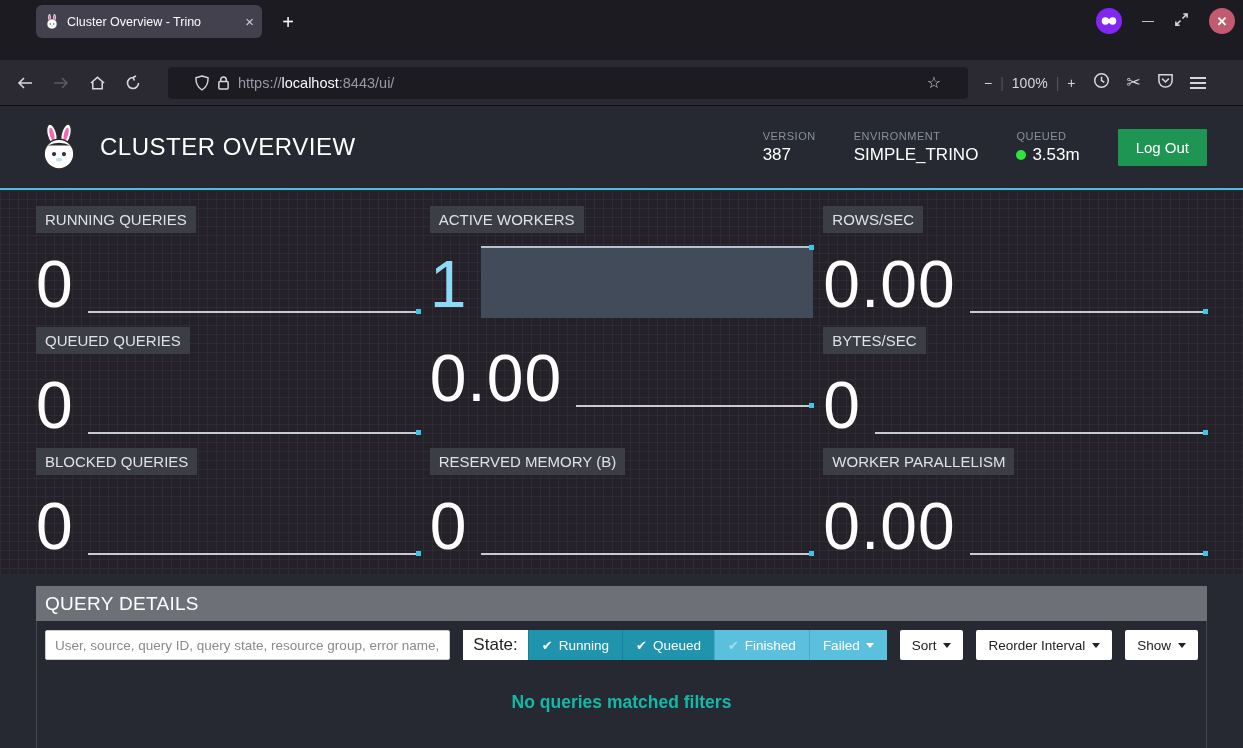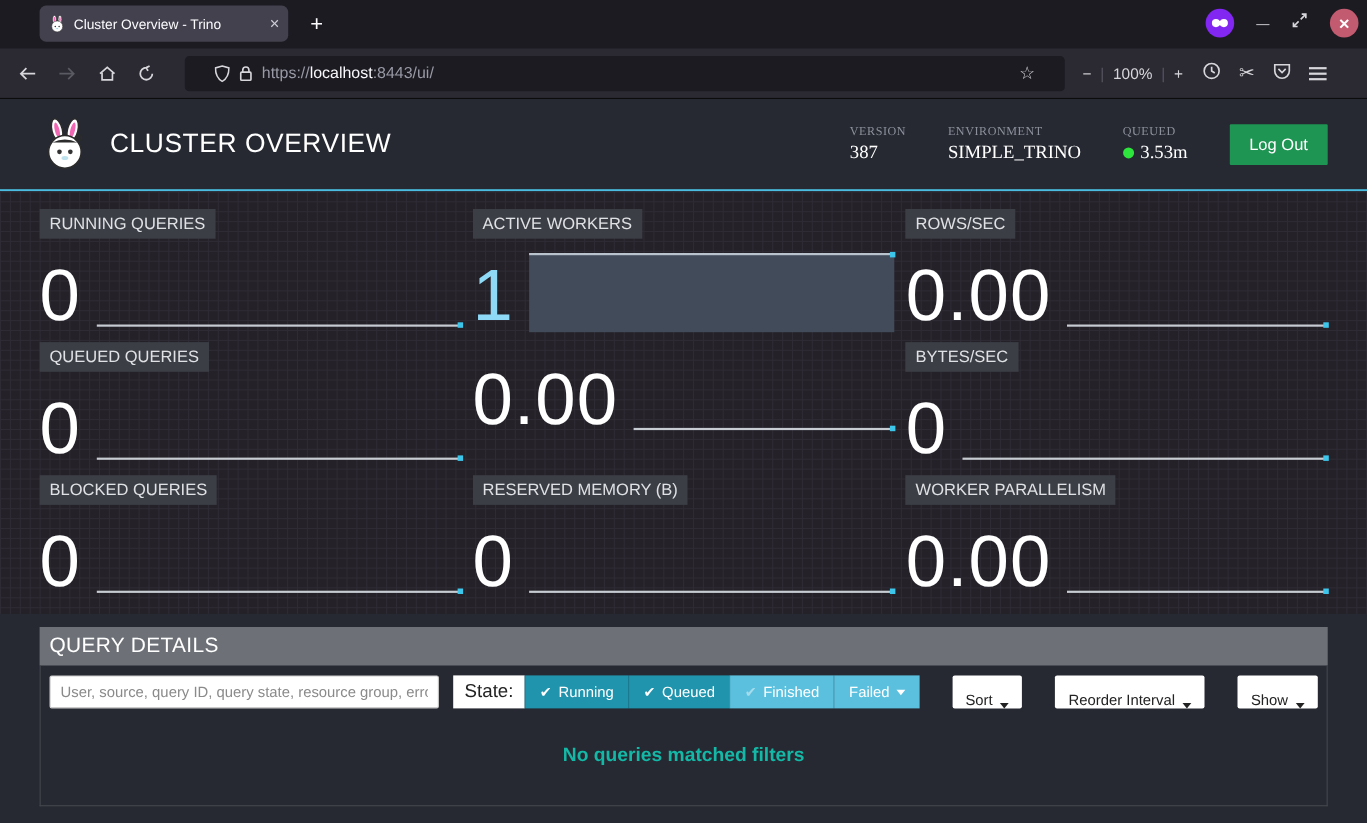--- a/index.html
+++ b/index.html
@@ -1,20 +1,20 @@
 <!DOCTYPE html>
 <html><head>
 <meta charset="utf-8">
 <style>
   * { margin:0; padding:0; box-sizing:border-box; }
   html,body { width:1243px; height:748px; overflow:hidden; }
   body { font-family:"Liberation Sans", sans-serif; background:#262932; }
 
   
-  .titlebar { height:44px; background:#1c1b22; display:flex; align-items:center; position:relative; }
+  .titlebar { height:60px; background:#1c1b22; display:flex; align-items:center; position:relative; }
   .tab { position:absolute; left:36px; top:5px; width:226px; height:33px; background:#42414d;
          border-radius:6px; display:flex; align-items:center; padding:0 8px; gap:7px; }
   .tab-title { color:#fbfbfe; font-size:12.5px; white-space:nowrap; overflow:hidden; flex:1; }
   .tab-close { color:#cfcfd8; font-size:15px; line-height:1; cursor:default; }
   .newtab { position:absolute; left:274px; top:8px; color:#fbfbfe; font-size:20px; width:28px; height:28px;
             display:flex; align-items:center; justify-content:center; }
   .win-controls { position:absolute; right:8px; top:0; height:42px; display:flex; align-items:center; gap:20px; }
   .pb-badge { width:26px; height:26px; border-radius:50%; background:#8226f2; display:flex; align-items:center; justify-content:center; }
   .win-min { color:#d7d7db; font-size:16px; }
   .win-close { width:26px; height:26px; border-radius:50%; background:#c25b70; color:#fff; font-size:13px;
@@ -35,21 +35,21 @@
   .tb-right { display:flex; align-items:center; gap:16px; margin-left:12px; }
   .glyph-icon { color:#d7d7db; font-size:17px; }
   .burger { display:flex; flex-direction:column; gap:3px; }
   .burger span { width:16px; height:2px; background:#d7d7db; display:block; }
 
   
   .page { height:660px; background:#262932; }
   .hd { height:84px; padding:0 36px; display:flex; align-items:center; border-bottom:2px solid #4abde0; }
   .hd-title { color:#fff; font-size:24px; letter-spacing:.5px; margin-left:18px; }
   .hd-right { margin-left:auto; display:flex; align-items:center; gap:38px; }
-  .meta { display:flex; flex-direction:column; gap:3px;font-family:Liberation Serif, serif; }
+  .meta { display:flex; flex-direction:column; gap:3px; }
   .meta-label { color:#8b909a; font-size:11px; letter-spacing:.5px; }
   .meta-value { color:#fff; font-size:17px; }
   .uptime-wrap { display:flex; align-items:center; gap:6px; }
   .dot-green { width:10px; height:10px; border-radius:50%; background:#2ee53e; }
   .logout { background:#1e9552; color:#fff; border:none; font-size:15px; padding:10px 18px;
             font-family:"Liberation Sans", sans-serif; border-radius:1px; }
 
   .stats { height:384px; padding:16px 36px 0; background-color:#242129;
            background-image:linear-gradient(#2e2b34 1px, transparent 1px),
                             linear-gradient(90deg,#2e2b34 1px, transparent 1px);
@@ -79,21 +79,21 @@
   .state-group { display:flex; margin-left:13px; height:30px; }
   .state-label { background:#fff; color:#222; font-size:17px; display:flex; align-items:center;
                  padding:0 10px; }
   .st-btn { border:none; color:#fff; font-size:13.5px; display:flex; align-items:center; gap:6px;
             padding:0 13px; font-family:"Liberation Sans", sans-serif; border-left:1px solid rgba(0,0,0,.12); }
   .st-btn.on { background:#2093ad; }
   .st-btn.off { background:#5bc0de; }
   .st-check { font-size:13px; }
   .st-btn .faded { color:rgba(255,255,255,.45); }
   .white-btn { background:#fff; color:#222; border:none; height:30px; font-size:13.5px;
-               padding:0 12px; margin-left:30px; border-radius:2px; display:flex; align-items:flex-end; gap:7px;
+               padding:0 12px; margin-left:13px; border-radius:2px; display:flex; align-items:center; gap:7px;
                font-family:"Liberation Sans", sans-serif; }
   .caret { width:0; height:0; border-left:4px solid transparent; border-right:4px solid transparent;
            border-top:5px solid #222; display:inline-block; }
   .caret.white { border-top-color:#fff; }
   .empty-msg { text-align:center; color:#14b8a6; font-size:17.5px; font-weight:bold; margin-top:32px; }
 </style>
 </head>
 <body>
 
 <div class="titlebar">

